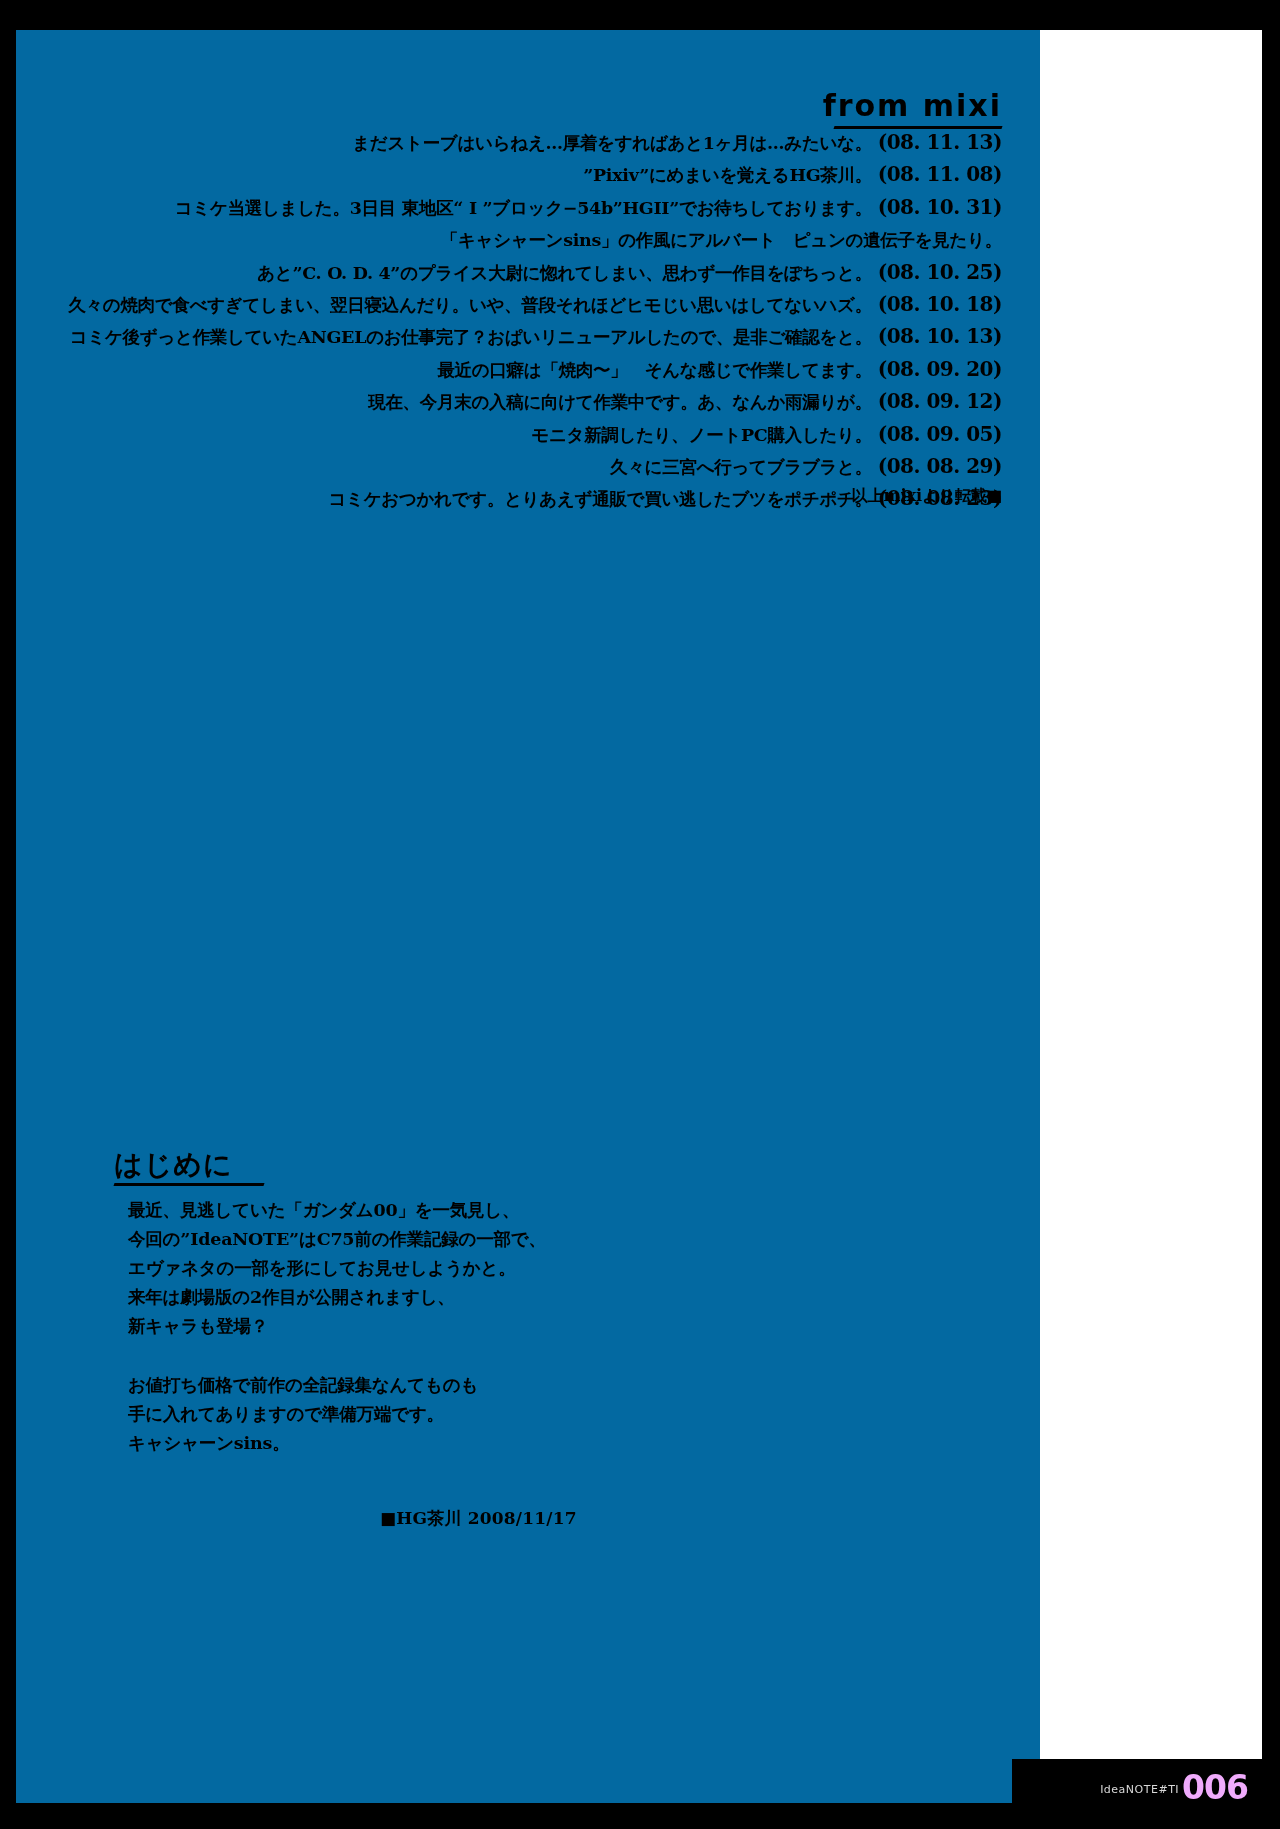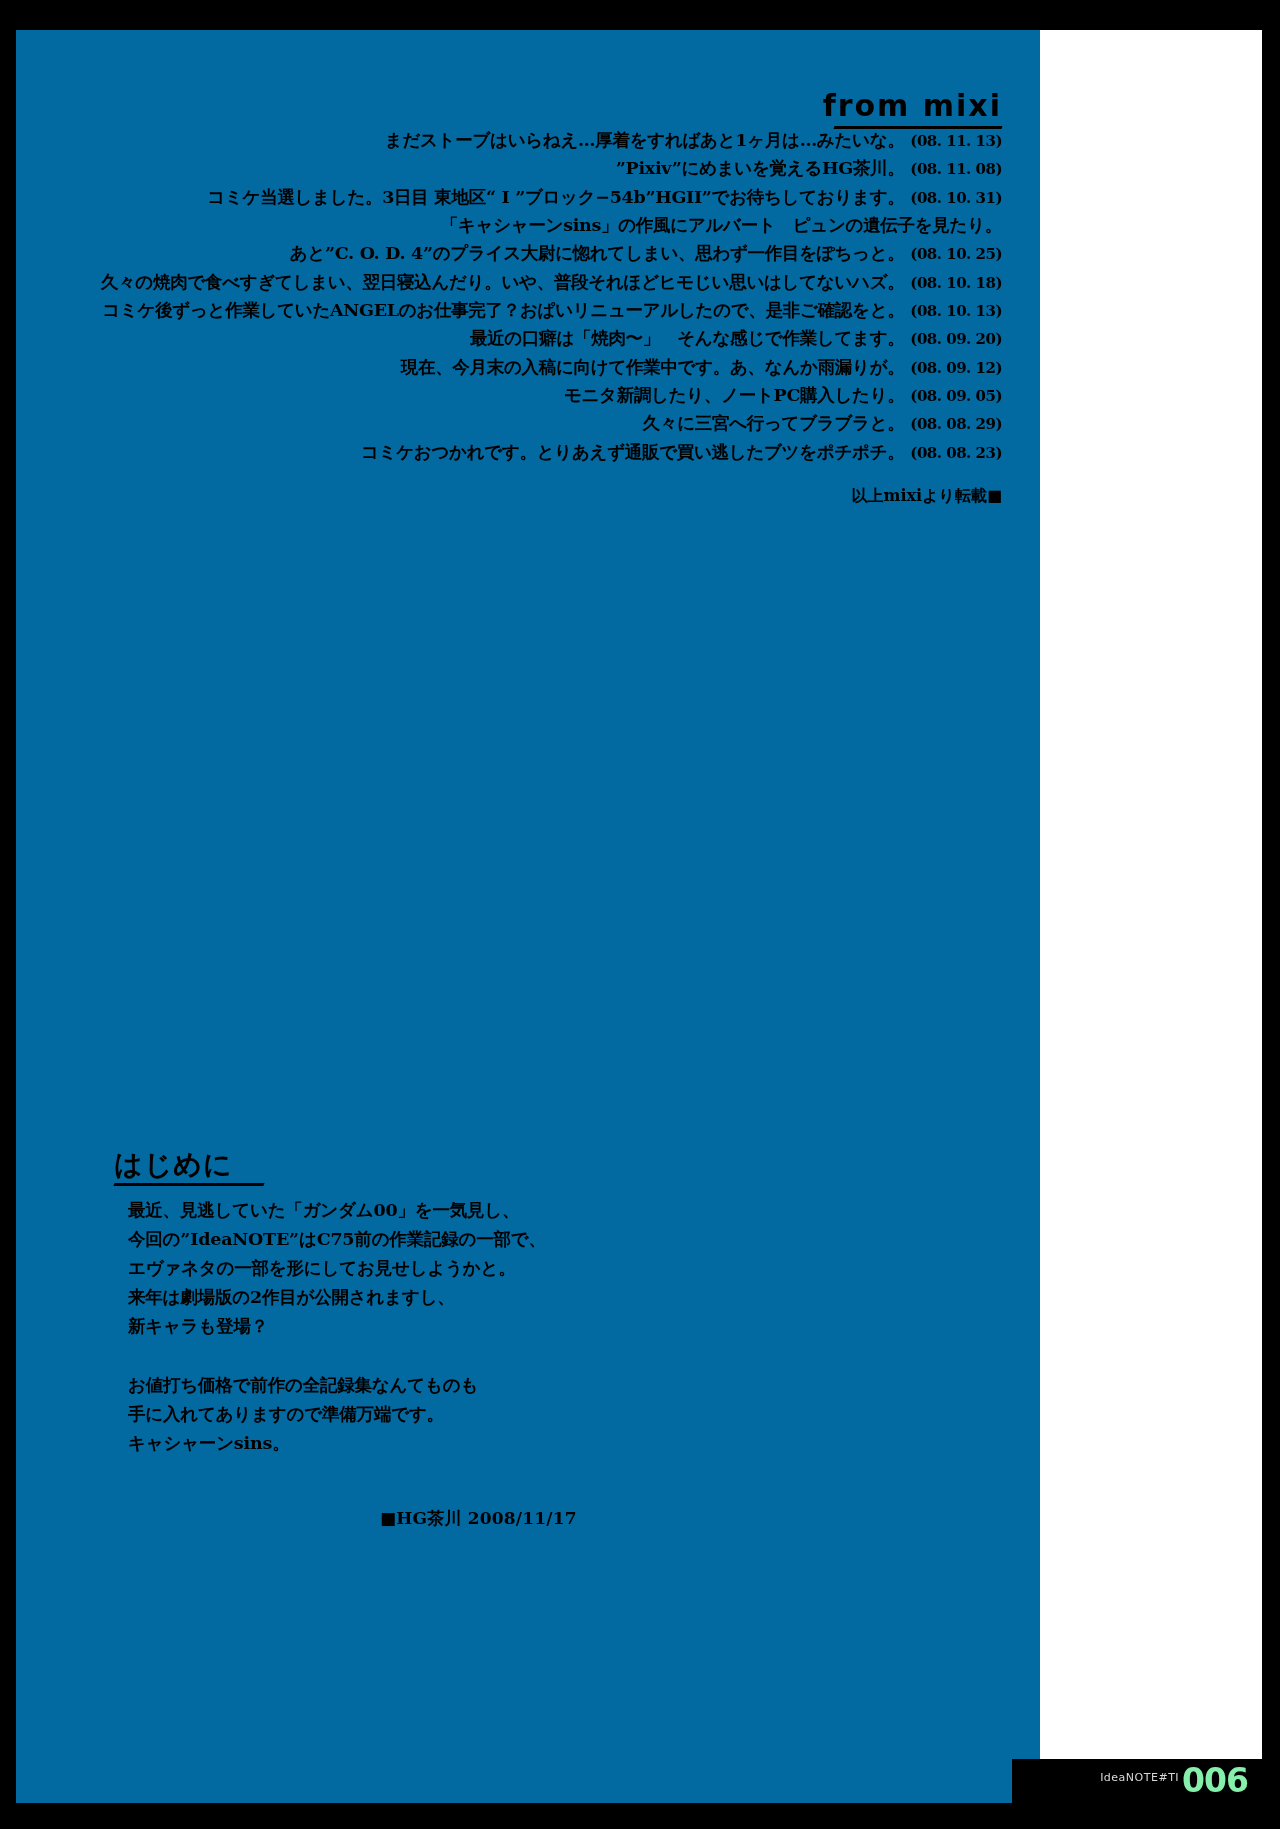--- a/index.html
+++ b/index.html
@@ -81,21 +81,21 @@
     font-size: 17.5px;
     font-weight: bold;
     line-height: 1.62;
     letter-spacing: -0.3px;
   }
   .mixi-list .entry {
     white-space: nowrap;
   }
   .mixi-list .entry .date {
     font-family: "DejaVu Serif", serif;
-    font-size: 15px;
+    font-size: 20px;
     letter-spacing: -0.5px;
   }
 
   .mixi-footer {
     position: absolute;
     right: 38px;
     top: 456px;
     font-family: "DejaVu Serif", serif;
     font-weight: bold;
     font-size: 16px;
@@ -150,41 +150,41 @@
   
   .page-badge {
     position: absolute;
     right: 18px;
     bottom: 26px;
     width: 250px;
     height: 44px;
     background: #000;
     color: #fff;
     display: flex;
-    align-items: center;
+    align-items: flex-end;
     justify-content: flex-end;
     padding-right: 14px;
     box-sizing: border-box;
     padding-left: 40px;
   }
   .page-badge .label {
     font-family: "DejaVu Sans", sans-serif;
     font-size: 11px;
     letter-spacing: 0.5px;
     color: #d8d8d8;
     margin-bottom: 7px;
     margin-right: 3px;
   }
   .page-badge .num {
     font-family: "DejaVu Sans", sans-serif;
     font-weight: bold;
     font-size: 33px;
     line-height: 0.95;
     letter-spacing: -1px;
-    color: #86efac;
+    color: #f0abfc;
   }
 </style>
 </head>
 <body>
 
 <div class="bar-top"></div>
 <div class="bar-left"></div>
 <div class="bar-right"></div>
 <div class="bar-bottom"></div>
 

